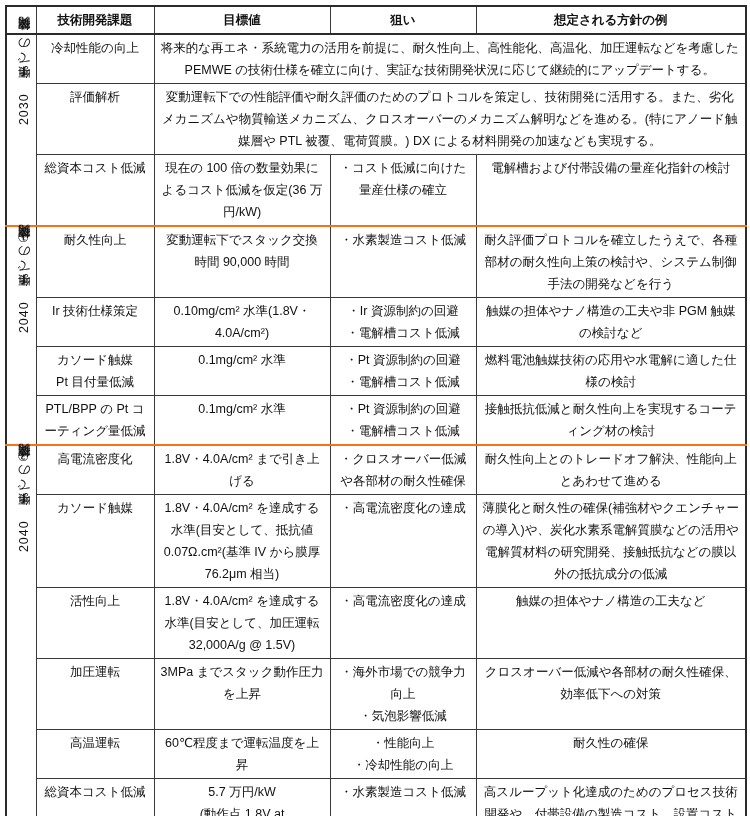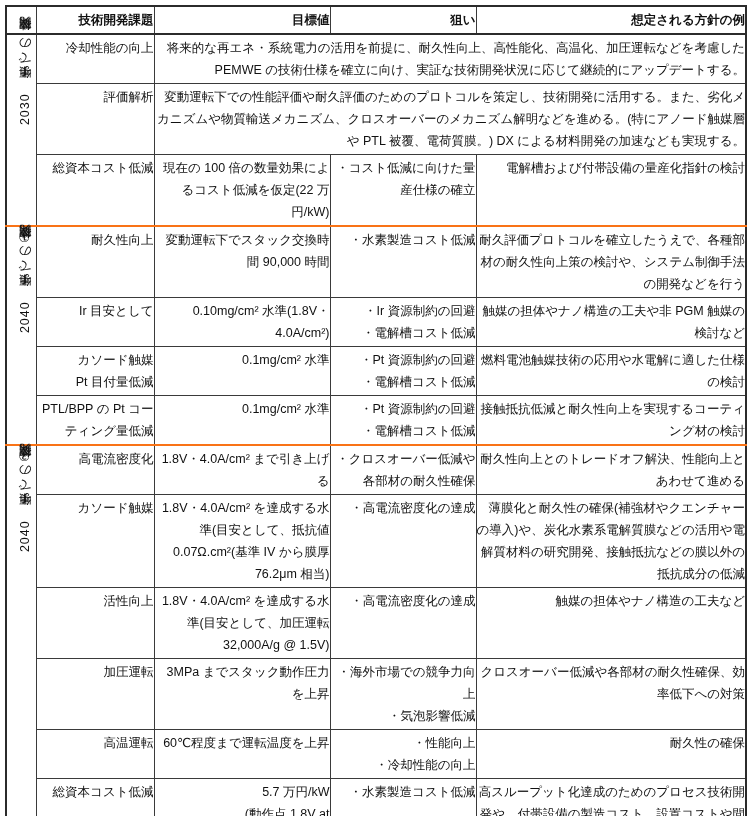--- a/index.html
+++ b/index.html
@@ -19,23 +19,23 @@
   table.roadmap {
     border-collapse: collapse;
     table-layout: fixed;
     width: 740px;
     height: 806px;
     font-size: 12.5px;
     line-height: 22px;
   }
   table.roadmap th, table.roadmap td {
     border: 1px solid #3a3a3a;
-    padding: 2px 0;
+    padding: 2px 6px;
     vertical-align: top;
-    text-align: right;
+    text-align: center;
     white-space: pre-line;
     word-break: break-word;
     font-weight: normal;
   }
   table.roadmap { border: 2px solid #2b2b2b; }
   tr.header-row th {
     font-weight: bold;
     vertical-align: middle;
     border-bottom: 2px solid #2b2b2b;
     white-space: nowrap;
@@ -89,34 +89,34 @@
         <th class="group-cell" rowspan="3"><span class="vtext">2030 年頃までの技術開発</span></th>
         <td>冷却性能の向上</td>
         <td colspan="3">将来的な再エネ・系統電力の活用を前提に、耐久性向上、高性能化、高温化、加圧運転などを考慮した PEMWE の技術仕様を確立に向け、実証な技術開発状況に応じて継続的にアップデートする。</td>
       </tr>
       <tr>
         <td>評価解析</td>
         <td colspan="3">変動運転下での性能評価や耐久評価のためのプロトコルを策定し、技術開発に活用する。また、劣化メカニズムや物質輸送メカニズム、クロスオーバーのメカニズム解明などを進める。(特にアノード触媒層や PTL 被覆、電荷質膜。) DX による材料開発の加速なども実現する。</td>
       </tr>
       <tr>
         <td>総資本コスト低減</td>
-        <td>現在の 100 倍の数量効果によるコスト低減を仮定(22 万円/kW)</td>
+        <td>現在の 100 倍の数量効果によるコスト低減を仮定(36 万円/kW)</td>
         <td>・コスト低減に向けた量産仕様の確立</td>
         <td>電解槽および付帯設備の量産化指針の検討</td>
       </tr>
 
       <tr class="group-start">
         <th class="group-cell" rowspan="4"><span class="vtext">2040 年頃までの技術開発①</span></th>
         <td>耐久性向上</td>
         <td>変動運転下でスタック交換時間 90,000 時間</td>
         <td>・水素製造コスト低減</td>
         <td>耐久評価プロトコルを確立したうえで、各種部材の耐久性向上策の検討や、システム制御手法の開発などを行う</td>
       </tr>
       <tr>
-        <td>Ir 目安として</td>
+        <td>Ir 技術仕様策定</td>
         <td>0.10mg/cm² 水準(1.8V・4.0A/cm²)</td>
         <td>・Ir 資源制約の回避
 ・電解槽コスト低減</td>
         <td>触媒の担体やナノ構造の工夫や非 PGM 触媒の検討など</td>
       </tr>
       <tr>
         <td>カソード触媒
 Pt 目付量低減</td>
         <td>0.1mg/cm² 水準</td>
         <td>・Pt 資源制約の回避

